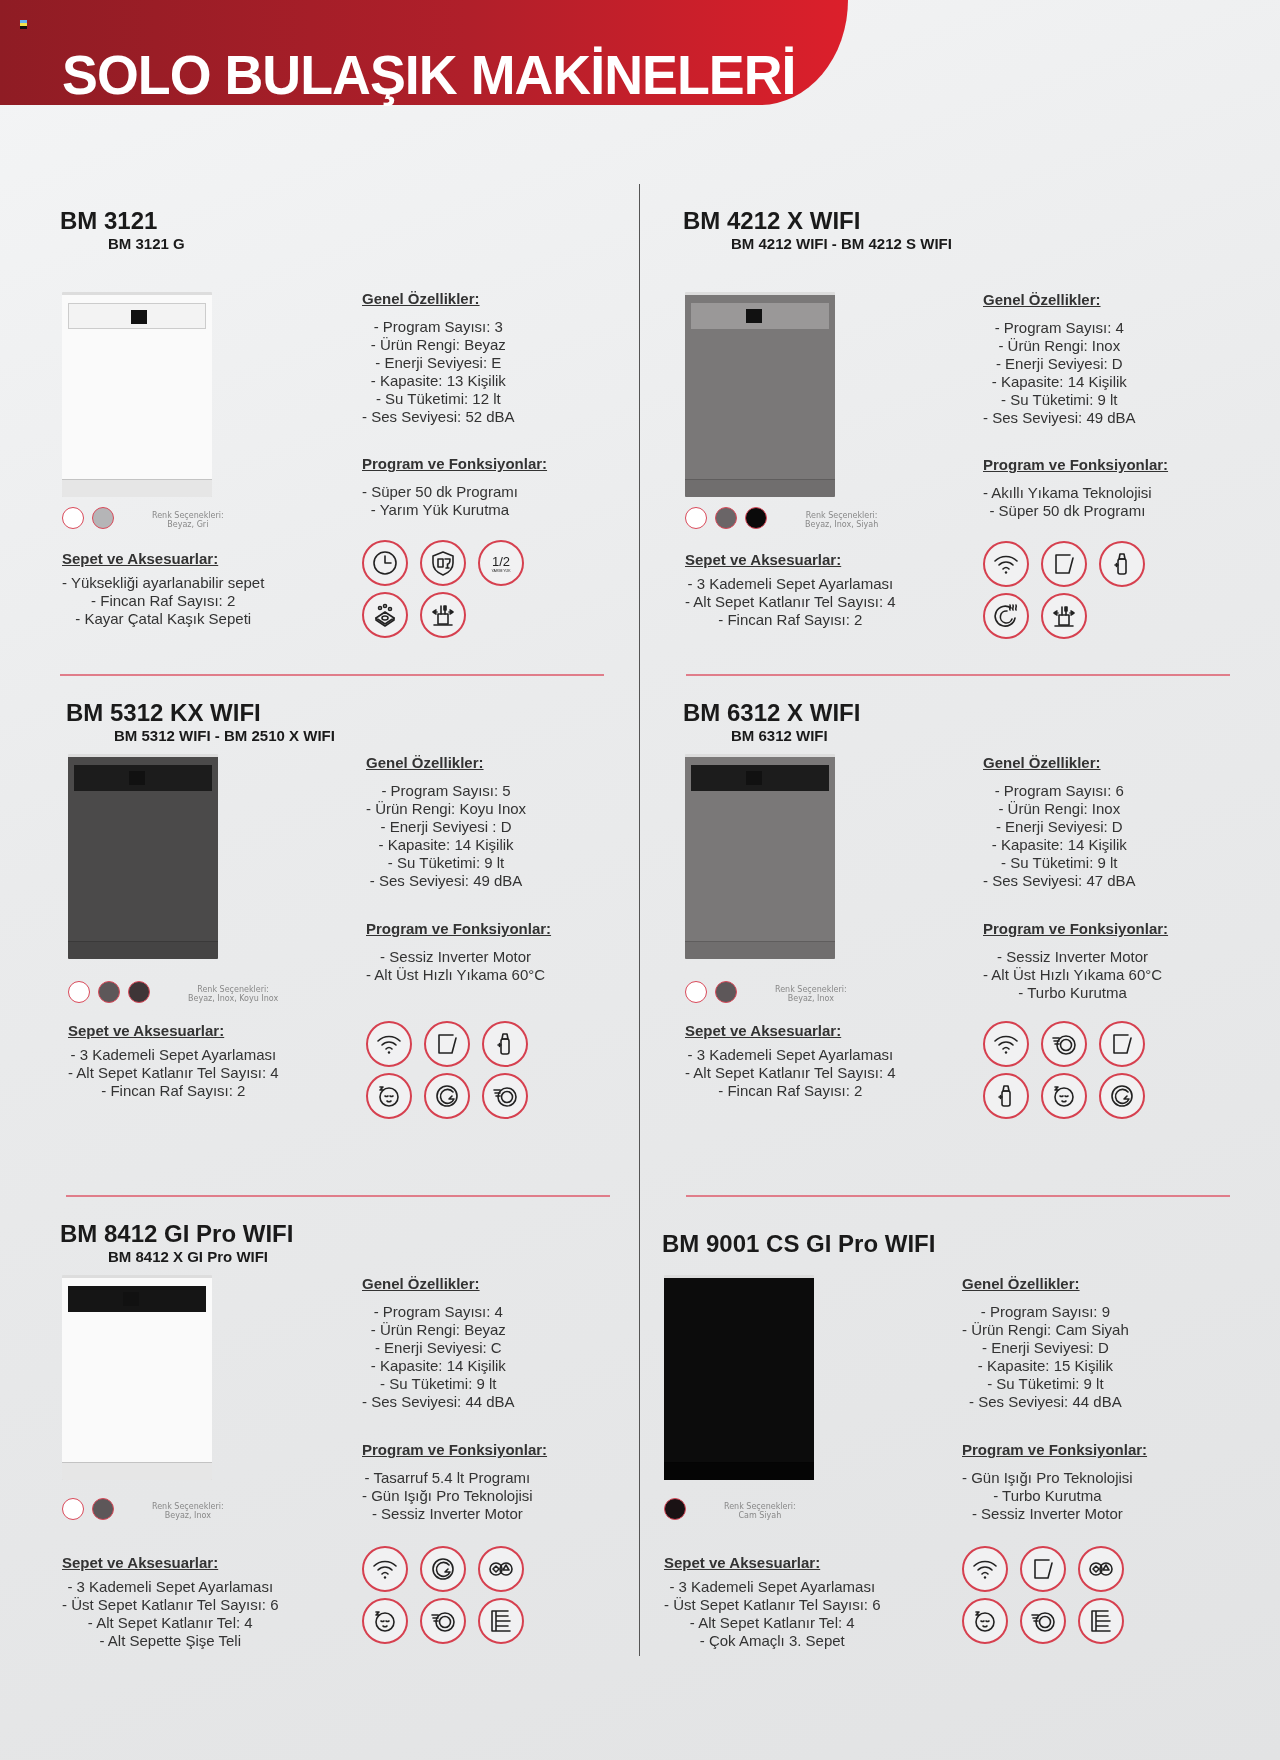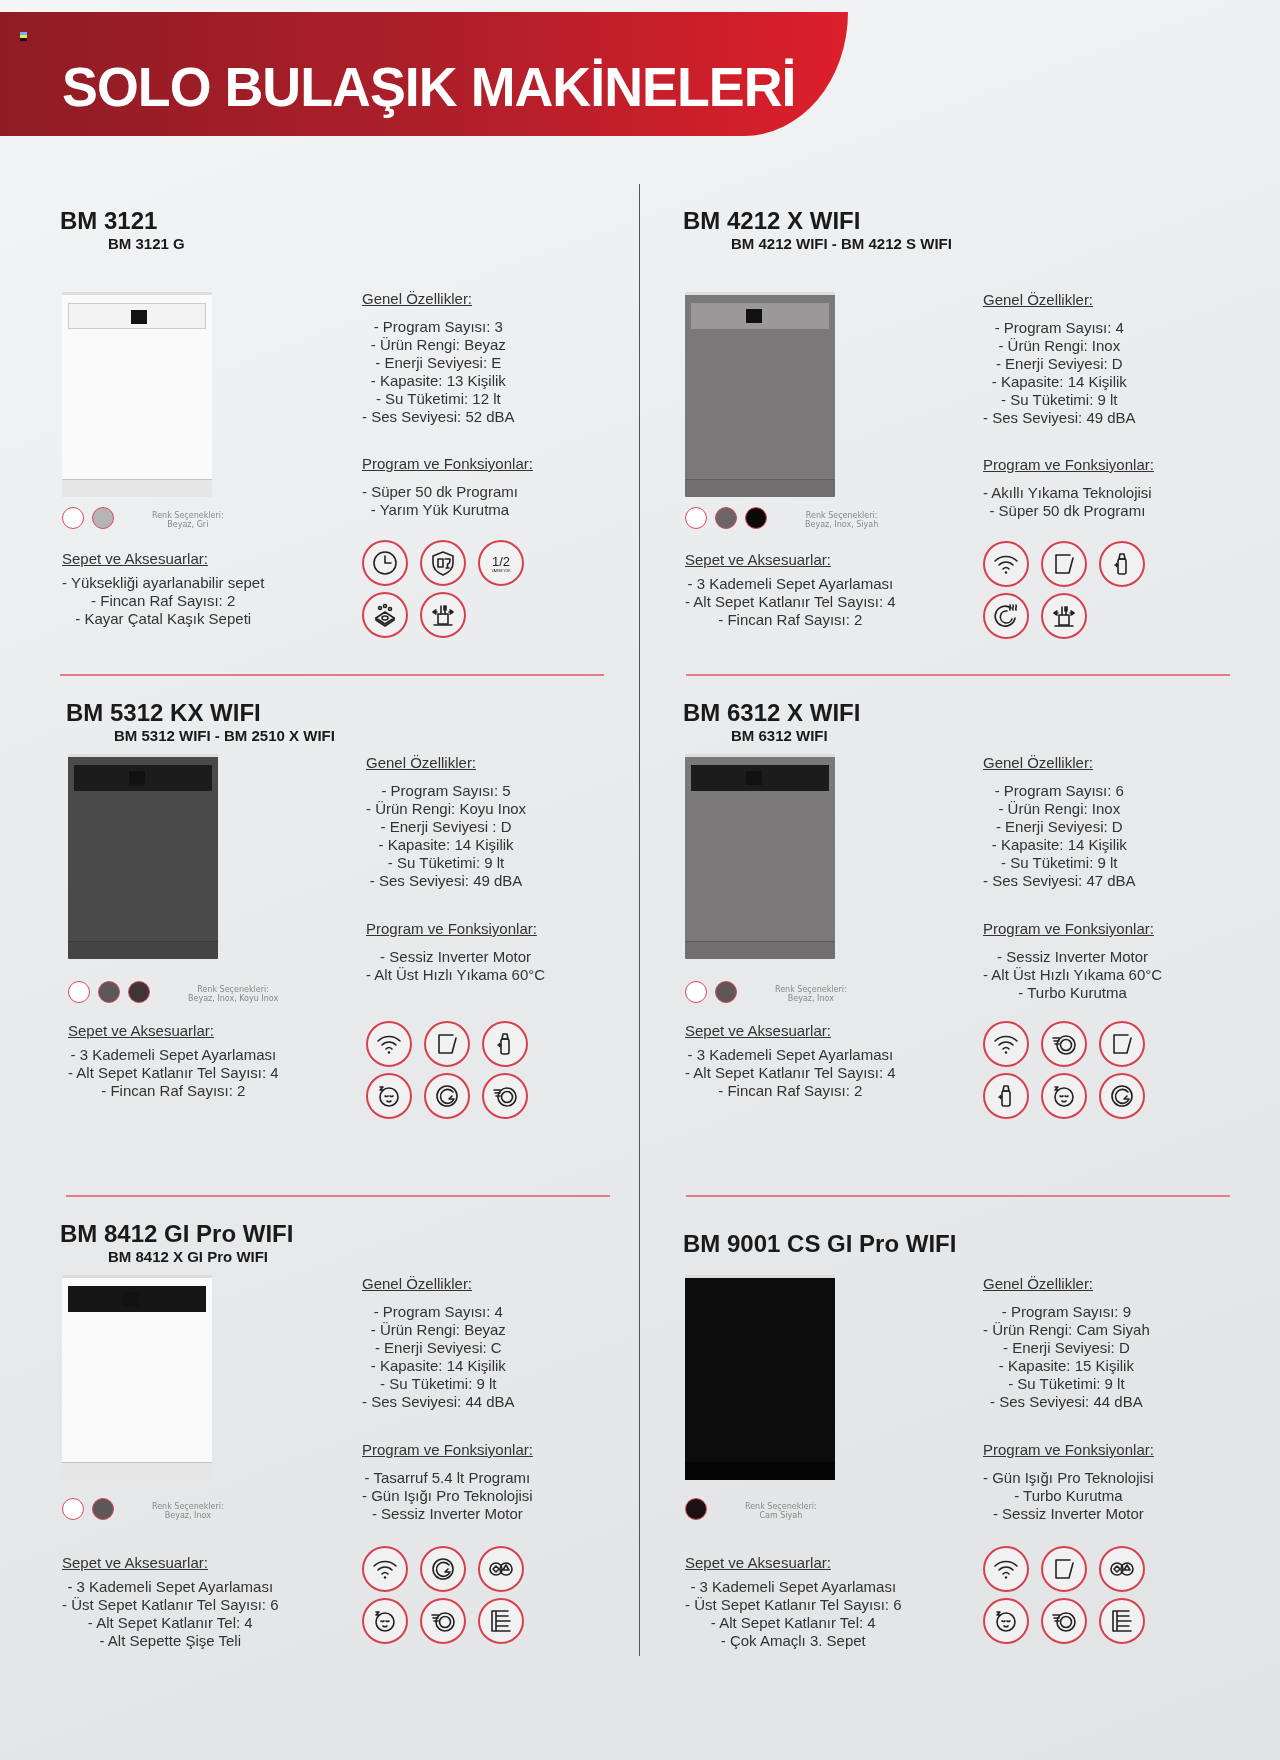--- a/index.html
+++ b/index.html
@@ -5,21 +5,21 @@
   * { box-sizing: border-box; margin: 0; padding: 0; }
   html, body { width: 1280px; height: 1760px; }
   body {
     position: relative;
     overflow: hidden;
     font-family: "DejaVu Sans", sans-serif;
     color: #222;
     background: linear-gradient(160deg, #f4f5f6 0%, #eaebec 40%, #e2e3e4 100%);
   }
   .banner {
-    position: absolute; left: 0; top: 12px; width: 848px; height: 124px;
+    position: absolute; left: 0; top: 0; width: 848px; height: 105px;
     background: linear-gradient(90deg, #8f1c24 0%, #b01f2a 55%, #dc1f2b 100%);
     border-bottom-right-radius: 120px 143px;
   }
   .banner .cmyk {
     position: absolute; left: 20px; top: 20px; width: 7px; height: 9px;
     background: linear-gradient(#6ab3f0 0 33%, #f2e34a 33% 66%, #111 66% 100%);
   }
   .banner h1 {
     position: absolute; left: 62px; top: 42px;
     font-family: "Liberation Sans", sans-serif;
@@ -32,21 +32,21 @@
   .product { position: absolute; width: 560px; height: 460px; text-align: center; }
   .p-title { position: absolute; left: 0; top: 0; font-family: "Liberation Sans", sans-serif; font-weight: 700; font-size: 24px; color: #1a1a1a; white-space: nowrap; }
   .p-sub { position: absolute; left: 0; top: 28px; font-family: "Liberation Sans", sans-serif; font-weight: 700; font-size: 15px; color: #1a1a1a; white-space: nowrap; margin-left: 48px; }
   .appliance { position: absolute; width: 150px; border-radius: 1px; }
   .appliance .panel { position: absolute; left: 6px; right: 6px; top: 8px; height: 26px; }
   .appliance .display { position: absolute; top: 6px; width: 16px; height: 14px; background: #111; }
   .appliance .kick { position: absolute; left: 0; right: 0; bottom: 0; height: 18px; }
   .swatches { position: absolute; display: flex; gap: 8px; align-items: center; }
   .swatch { width: 22px; height: 22px; border-radius: 50%; border: 1.5px solid #d94a5a; }
   .swatch-label { position: absolute; font-size: 8px; line-height: 9px; color: #888; white-space: nowrap; }
-  .section-h { position: absolute; font-family: "Liberation Sans", sans-serif; font-weight: 400; font-size: 15px; color: #333; text-decoration: underline; white-space: nowrap; }
+  .section-h { position: absolute; font-family: "Liberation Sans", sans-serif; font-weight: 700; font-size: 15px; color: #333; text-decoration: underline; white-space: nowrap; }
   .list { position: absolute; list-style: none; font-family: "Liberation Sans", sans-serif; font-size: 15px; line-height: 18px; color: #333; white-space: nowrap; }
   .list li::before { content: "- "; }
   .icons { position: absolute; display: grid; grid-template-columns: repeat(3, 46px); column-gap: 12px; row-gap: 6px; }
   .ficon {
     width: 46px; height: 46px; border-radius: 50%;
     border: 2px solid #d6404f; background: #f1f1f2;
     display: flex; align-items: center; justify-content: center;
   }
   .ficon svg { width: 28px; height: 28px; }
 </style>
@@ -439,21 +439,21 @@
             <path d="M3 8h6M4 11h5M5 14h4" fill="none" stroke="#222" stroke-width="1.6" stroke-linecap="round" stroke-linejoin="round"></path>
           </svg>
         </div>
         <div class="ficon">
           <svg viewBox="0 0 28 28">
             <path d="M5 4h16M9 4v20M5 24h18M9 9h12M9 14h14M9 19h12M5 4v20" fill="none" stroke="#222" stroke-width="1.6" stroke-linecap="round" stroke-linejoin="round"></path>
           </svg>
         </div>
       </div>
     </div>
-    <div class="product" style="left: 683px; top: 1220px;">
+    <div class="product" style="left: 662px; top: 1220px;">
       <div class="p-title" style="top: 10px;">BM 9001 CS GI Pro WIFI</div>
       <div class="appliance" style="left: 2px; top: 55px; height: 205px; background: rgb(12, 12, 12); border-top: 3px solid rgb(221, 221, 221);">
         <div class="kick" style="background: rgb(5, 5, 5); border-top: 1px solid rgba(0, 0, 0, 0.15);"></div>
       </div>
       <div class="swatches" style="left: 2px; top: 278px;">
         <div class="swatch" title="#1a1214" style="background: rgb(26, 18, 20);"></div>
       </div>
       <div class="swatch-label" style="left: 62px; top: 282px;">
         <div>Renk Seçenekleri:</div>
         <div>Cam Siyah</div>

